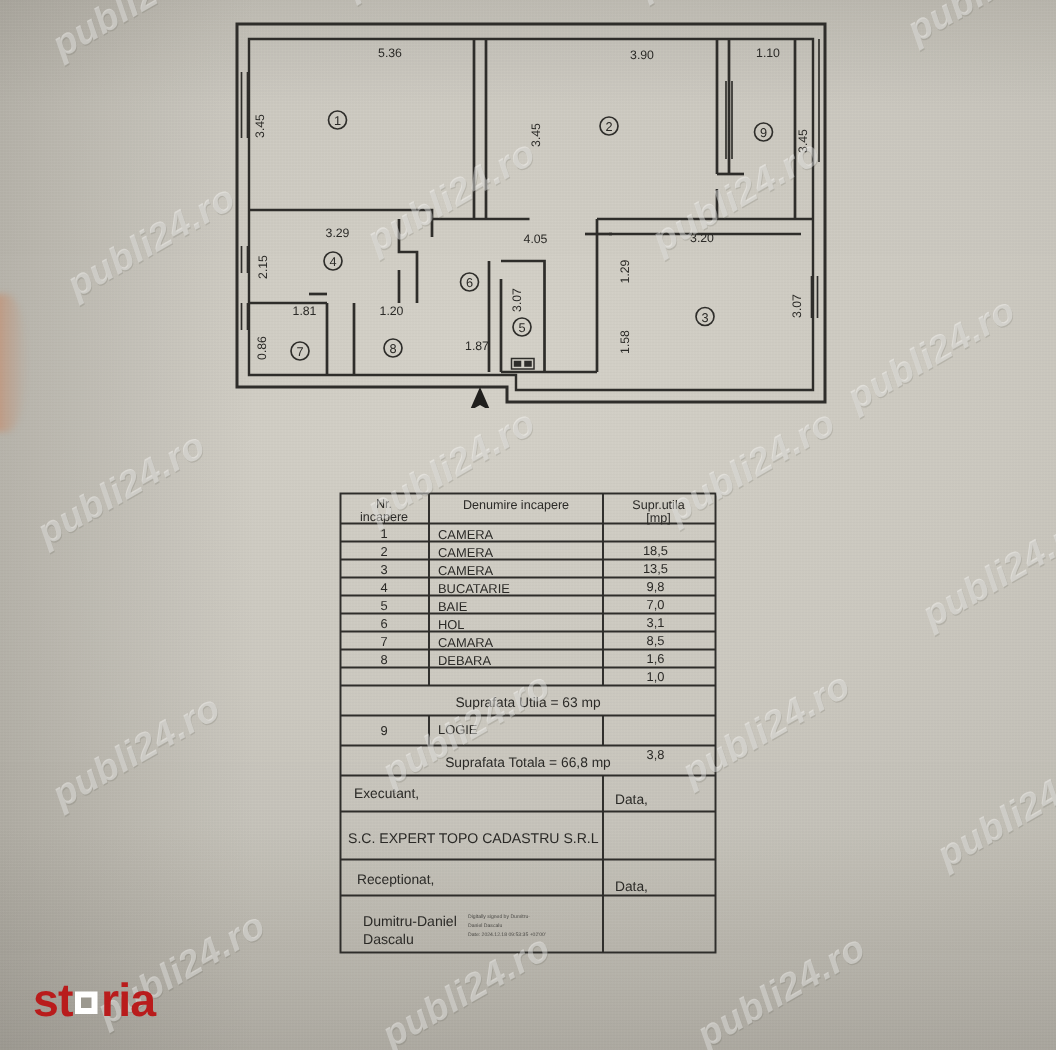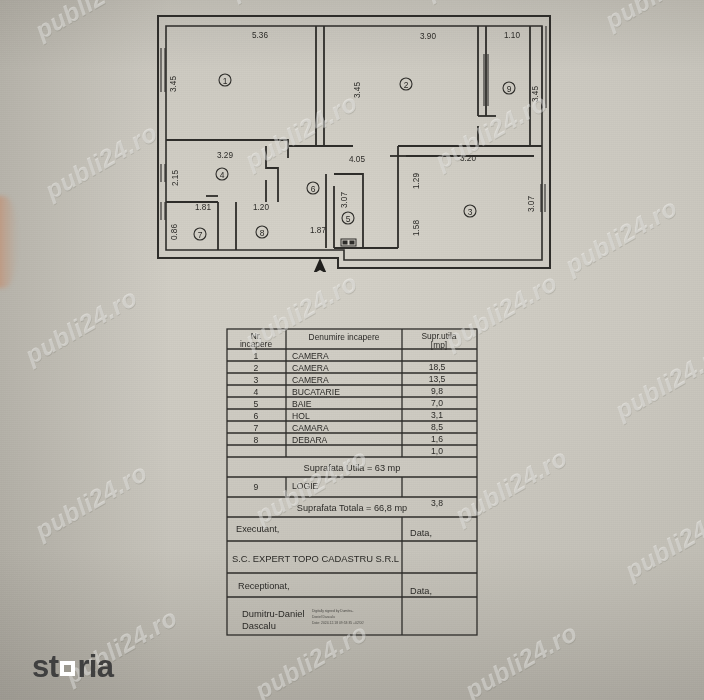--- a/index.html
+++ b/index.html
@@ -94,28 +94,28 @@
     text-shadow: 0 1px 0 rgba(90,86,80,0.18);
     transform: rotate(-30deg);
     transform-origin: left top;
     white-space: nowrap;
     letter-spacing: .5px;
   }
 
   
   #storia {
     position: absolute;
-    left: 32px; bottom: 18px;
+    left: 22px; bottom: 18px;
     display: flex;
     align-items: center;
     font-family: "Liberation Sans", sans-serif;
     font-weight: 700;
     font-size: 31px;
     letter-spacing: -0.6px;
-    color: #404040;
+    color: #b91c1c;
     line-height: 1;
   }
   #storia .sq {
     display: inline-block;
     width: 15px; height: 15px;
     background: #ffffff;
     margin: 0 2px;
     position: relative;
     top: 2px;
   }

